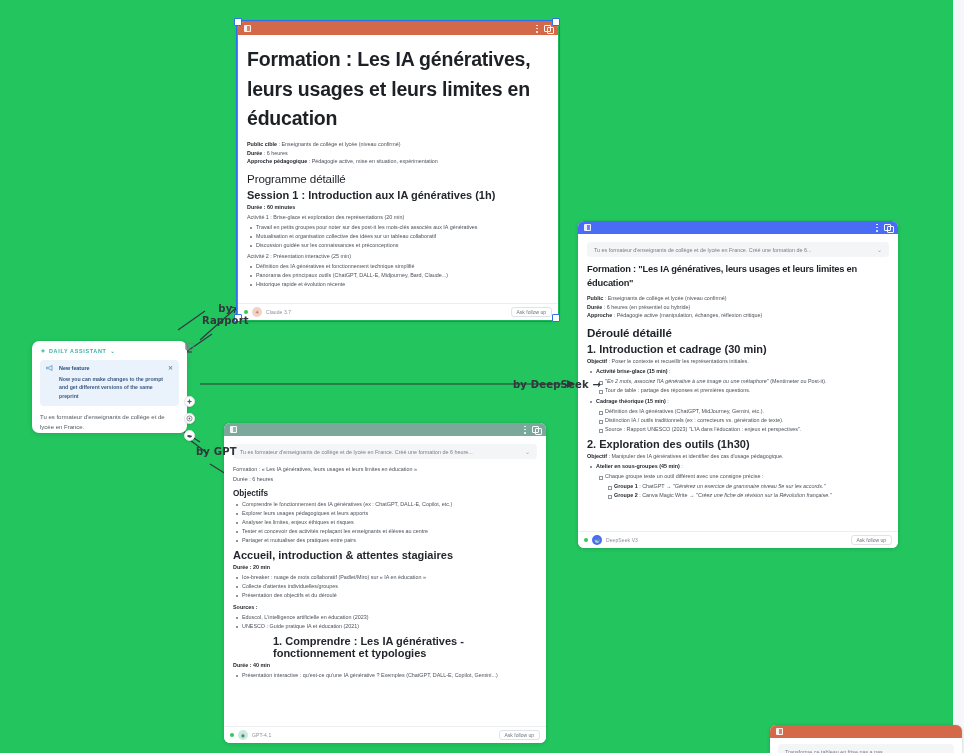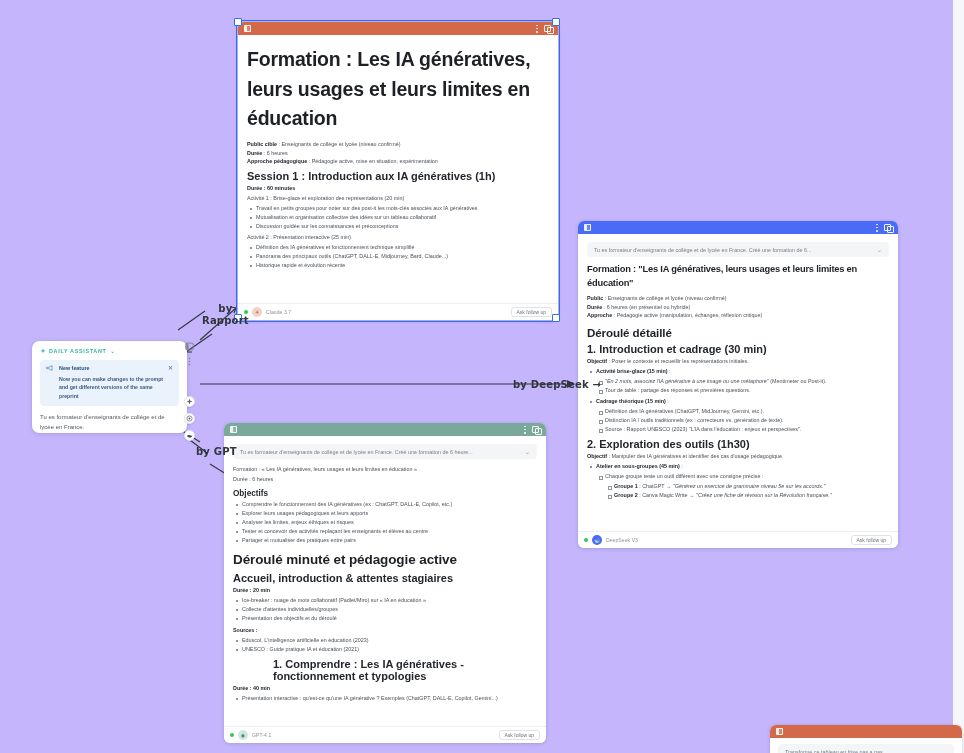--- a/index.html
+++ b/index.html
@@ -7,21 +7,21 @@
   html, body {
     margin: 0; padding: 0;
     width: 964px; height: 753px;
     overflow: hidden;
     background: #f6f7fa;
     font-family: "Liberation Sans", sans-serif;
   }
   #canvas {
     position: relative;
     width: 953px; height: 753px;
-    background: #c4b5fd;
+    background: #22c55e;
   }
 
   
   .card {
     position: absolute;
     background: #ffffff;
     border-radius: 6px;
     box-shadow: 0 1px 4px rgba(16,24,40,.13), 0 0 1px rgba(16,24,40,.18);
     overflow: hidden;
     display: flex;
@@ -281,20 +281,21 @@
       <h1>Formation : Les IA génératives, leurs usages et leurs limites en éducation</h1>
       <p class="meta">
         <b>Public cible</b><span> : Enseignants de collège et lycée (niveau confirmé)</span>
       </p>
       <p class="meta">
         <b>Durée</b><span> : 6 heures</span>
       </p>
       <p class="meta">
         <b>Approche pédagogique</b><span> : Pédagogie active, mise en situation, expérimentation</span>
       </p>
+      <h2 class="light">Programme détaillé</h2>
       <h3 class="b">Session 1 : Introduction aux IA génératives (1h)</h3>
       <p style="font-weight:700;color:#23272d;">Durée : 60 minutes</p>
       <p>Activité 1 : Brise-glace et exploration des représentations (20 min)</p>
       <ul>
         <li>Travail en petits groupes pour noter sur des post-it les mots-clés associés aux IA génératives</li>
         <li>Mutualisation et organisation collective des idées sur un tableau collaboratif</li>
         <li>Discussion guidée sur les connaissances et préconceptions</li>
       </ul>
       <p>Activité 2 : Présentation interactive (25 min)</p>
       <ul>
@@ -414,21 +415,20 @@
       <p>Formation : « Les IA génératives, leurs usages et leurs limites en éducation »</p>
       <p>Durée : 6 heures</p>
       <h3 style="font-size:8.2px;margin-top:5px;">Objectifs</h3>
       <ul>
         <li>Comprendre le fonctionnement des IA génératives (ex : ChatGPT, DALL-E, Copilot, etc.)</li>
         <li>Explorer leurs usages pédagogiques et leurs apports</li>
         <li>Analyser les limites, enjeux éthiques et risques</li>
         <li>Tester et concevoir des activités replaçant les enseignants et élèves au centre</li>
         <li>Partager et mutualiser des pratiques entre pairs</li>
       </ul>
-      <h2 style="font-size:13.5px;margin:7px 0 5px 0;">Déroulé minuté et pédagogie active</h2>
       <h3 class="b">Accueil, introduction &amp; attentes stagiaires</h3>
       <p style="font-weight:700;color:#23272d;">Durée : 20 min</p>
       <ul>
         <li>Ice-breaker : nuage de mots collaboratif (Padlet/Miro) sur « IA en éducation »</li>
         <li>Collecte d'attentes individuelles/groupes</li>
         <li>Présentation des objectifs et du déroulé</li>
       </ul>
       <p style="font-weight:700;color:#23272d;margin-top:3px;">Sources :</p>
       <ul>
         <li>Eduscol, L'intelligence artificielle en éducation (2023)</li>

